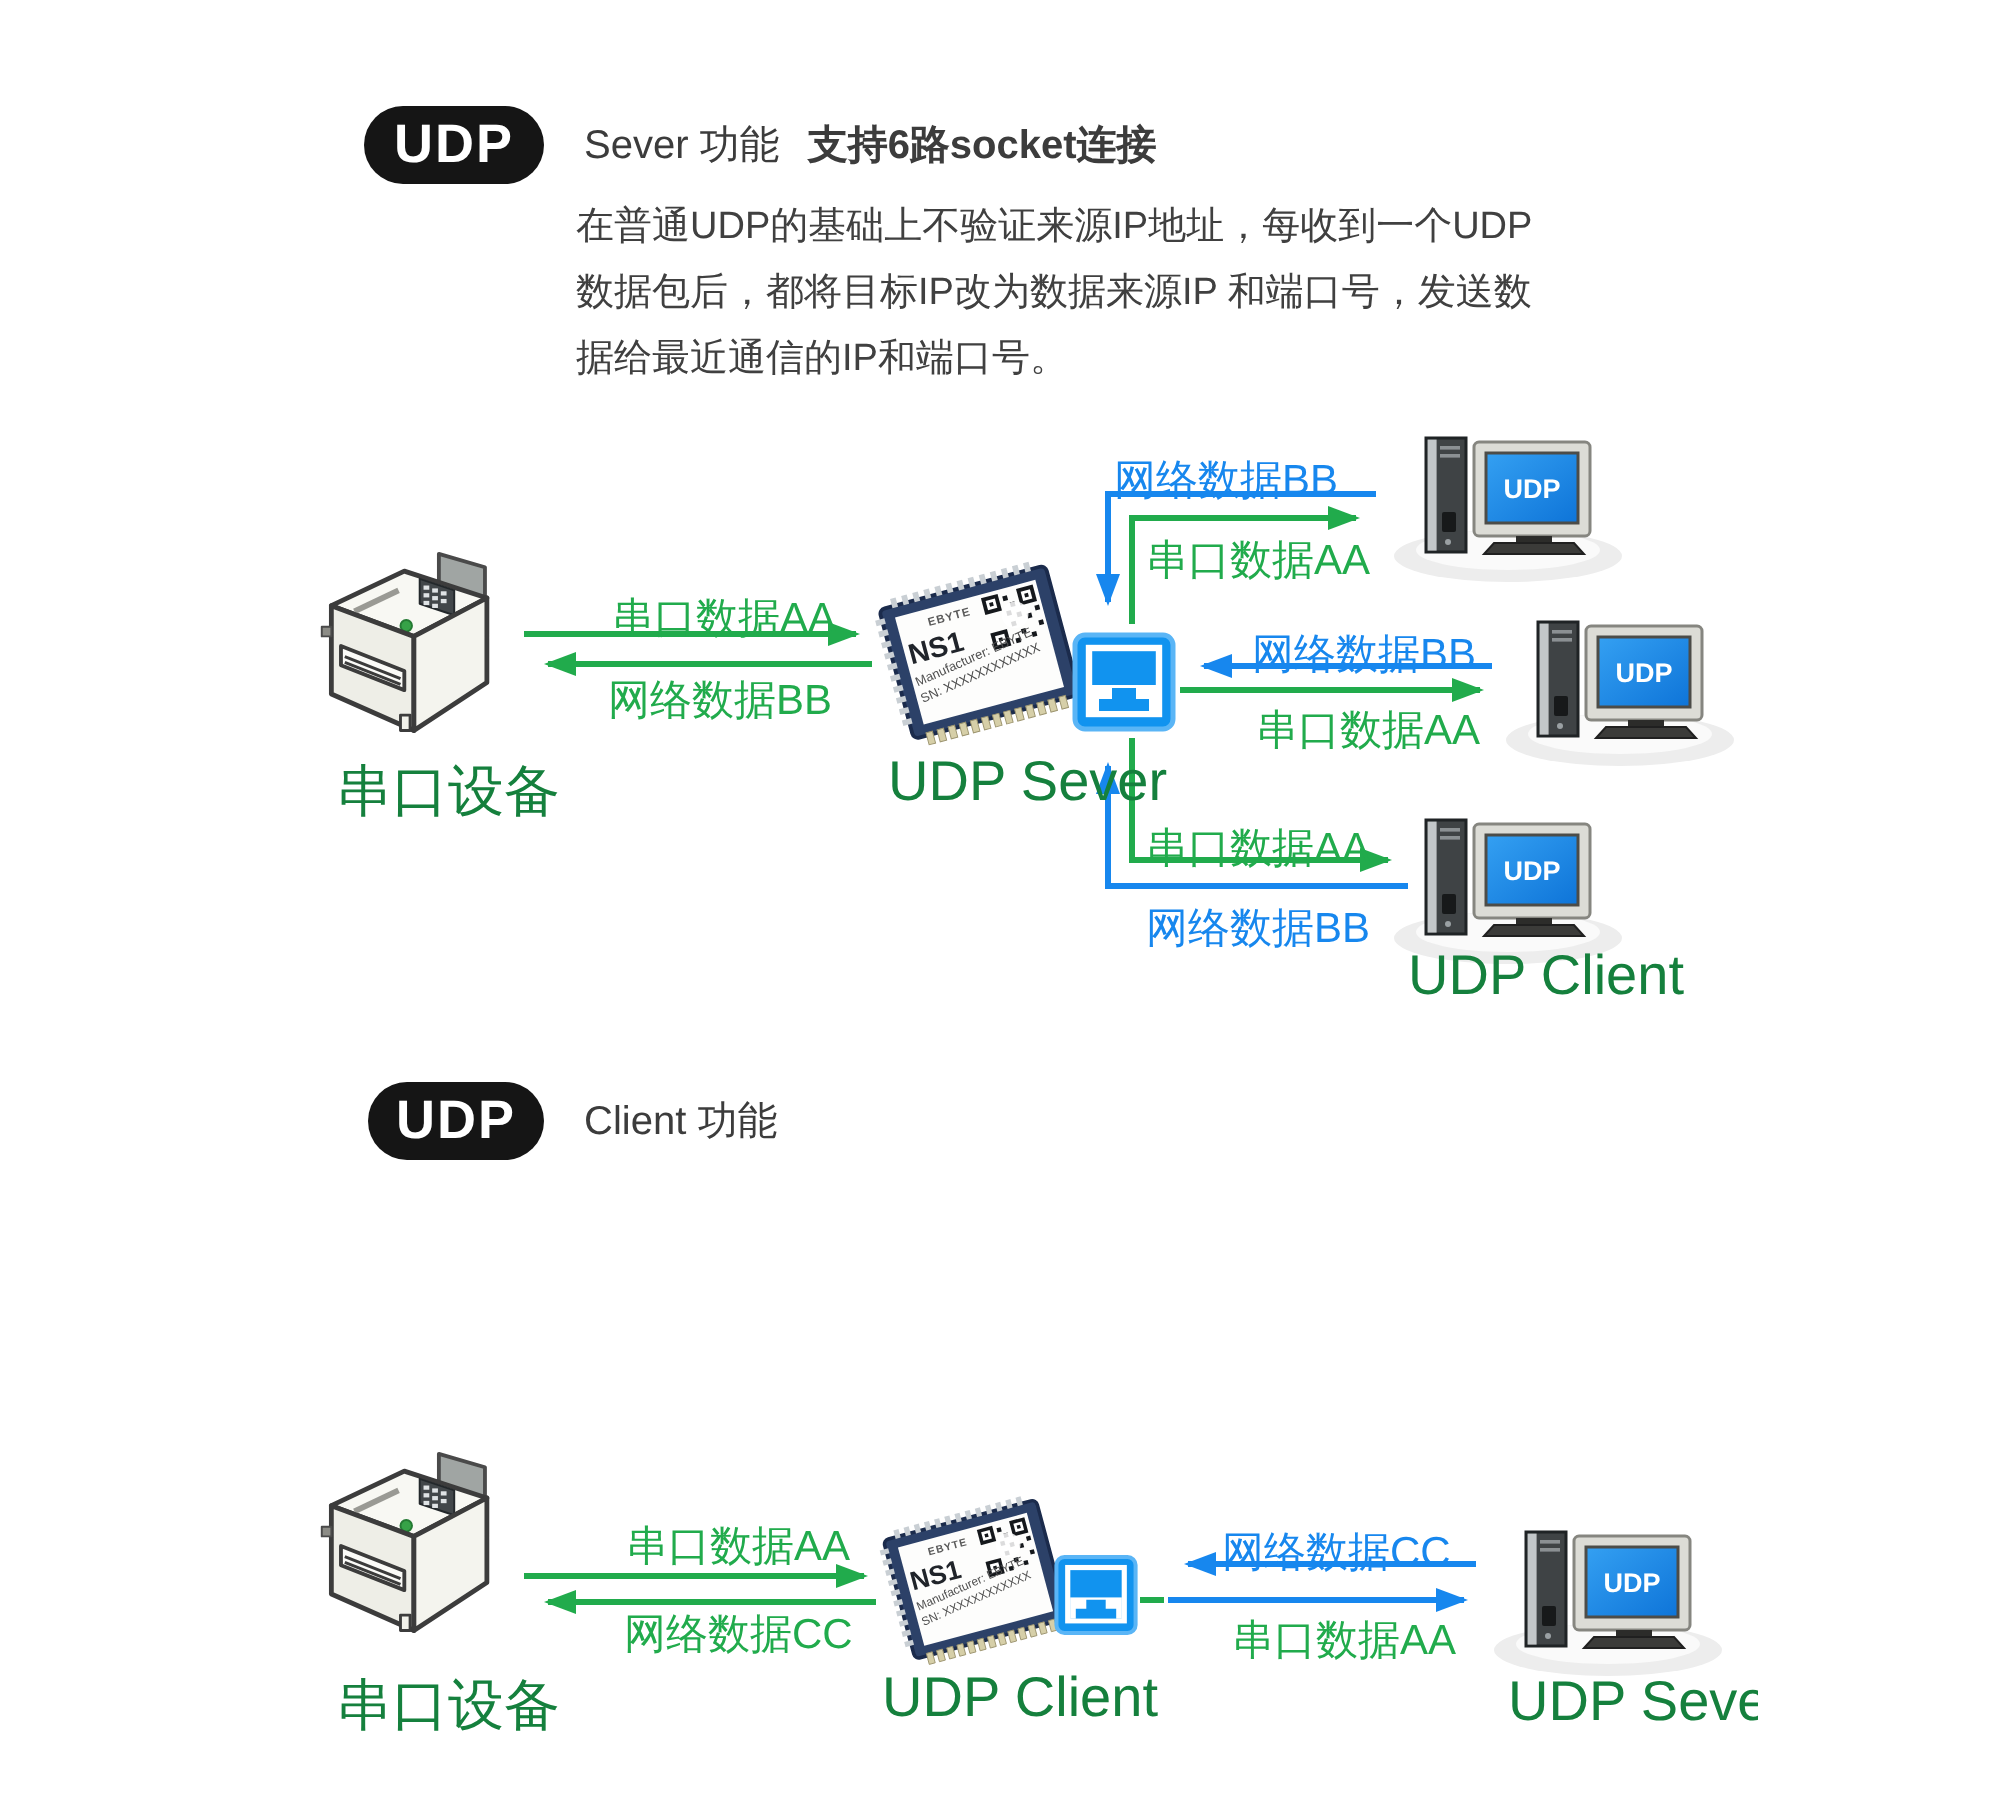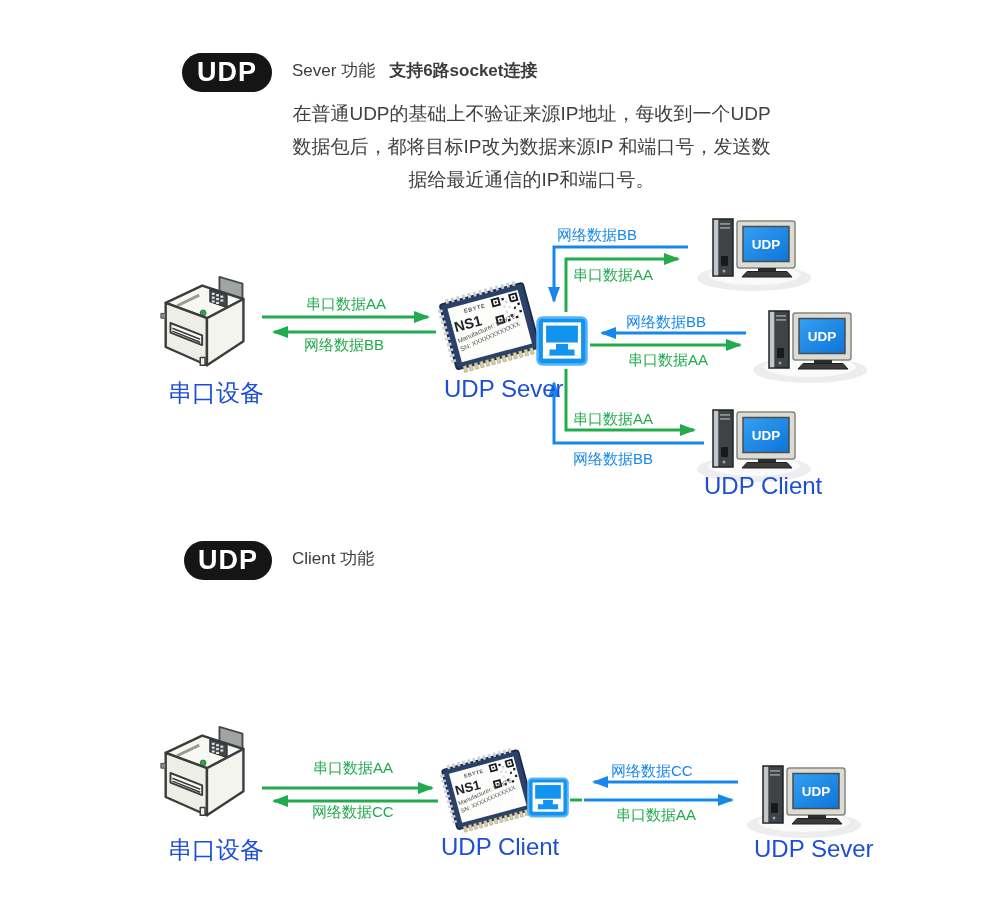--- a/index.html
+++ b/index.html
@@ -2,25 +2,25 @@
 <html><head>
 <meta charset="utf-8">
 <style>
   html,body{margin:0;padding:0;background:#fff;}
   .page{position:relative;width:879px;height:903px;background:#ffffff;overflow:hidden;
         font-family:"Liberation Sans","DejaVu Sans",sans-serif;margin-top:11px;}
   .abs{position:absolute;}
   .badge{position:absolute;background:#151515;color:#fff;border-radius:20px;
          font-weight:bold;font-size:27px;display:flex;align-items:center;justify-content:center;
          letter-spacing:1px;}
-  .h1{position:absolute;font-size:17px;color:#3c3c3c;white-space:nowrap;text-align:center;}
+  .h1{position:absolute;font-size:20px;color:#3c3c3c;white-space:nowrap;text-align:center;}
   .h1 .sub{font-weight:bold;margin-left:14px;}
   .para{position:absolute;font-size:19px;line-height:33px;color:#404040;}
-  .cap{position:absolute;font-size:24px;color:#1d4ed8;white-space:nowrap;}
-  .lbl{position:absolute;font-size:15px;white-space:nowrap;}
+  .cap{position:absolute;font-size:28px;color:#15803d;white-space:nowrap;}
+  .lbl{position:absolute;font-size:21px;white-space:nowrap;}
   .g{color:#21ab4c;text-align:right;}
   .b{color:#1787ee;}
   svg{display:block;}
   .overlay{position:absolute;left:0;top:0;pointer-events:none;}
 </style>
 </head>
 <body>
 
 <div class="page">
 
@@ -36,21 +36,21 @@
         <stop offset="0" stop-color="#34a0f2"></stop>
         <stop offset="1" stop-color="#0e74d8"></stop>
       </linearGradient>
     </defs>
   </svg>
 
   <div class="badge" style="left:182px;top:42px;width:90px;height:39px;">UDP</div>
   <div class="h1" style="left:292px;top:48px;">
     <span>Sever 功能</span><span class="sub">支持6路socket连接</span>
   </div>
-  <div class="para" style="left:288px;top:86px;width:487px;text-align:center;">在普通UDP的基础上不验证来源IP地址，每收到一个UDP数据包后，都将目标IP改为数据来源IP 和端口号，发送数据给最近通信的IP和端口号。</div>
+  <div class="para" style="left:288px;top:86px;width:487px;">在普通UDP的基础上不验证来源IP地址，每收到一个UDP数据包后，都将目标IP改为数据来源IP 和端口号，发送数据给最近通信的IP和端口号。</div>
 
   <div class="abs" style="left:158px;top:262px;">
     <svg viewBox="0 0 100 104" width="96" height="100">
       <g stroke-linejoin="round">
         <polygon points="64,4 88,11 88,32 64,25" fill="#a0a5a3" stroke="#4a4a4a" stroke-width="2"></polygon>
         <polygon points="8,31 46,13 89,27 51,47" fill="#f8f8f3" stroke="#3c3c3c" stroke-width="2.5"></polygon>
         <line x1="20" y1="34" x2="43" y2="23" stroke="#9a9a94" stroke-width="3"></line>
         <polygon points="54,17 72,23 72,36 54,30" fill="#42474a" stroke="#23282b" stroke-width="1"></polygon>
         <g fill="#dfe3e5">
           <rect x="56" y="20.5" width="3" height="2.2"></rect>

